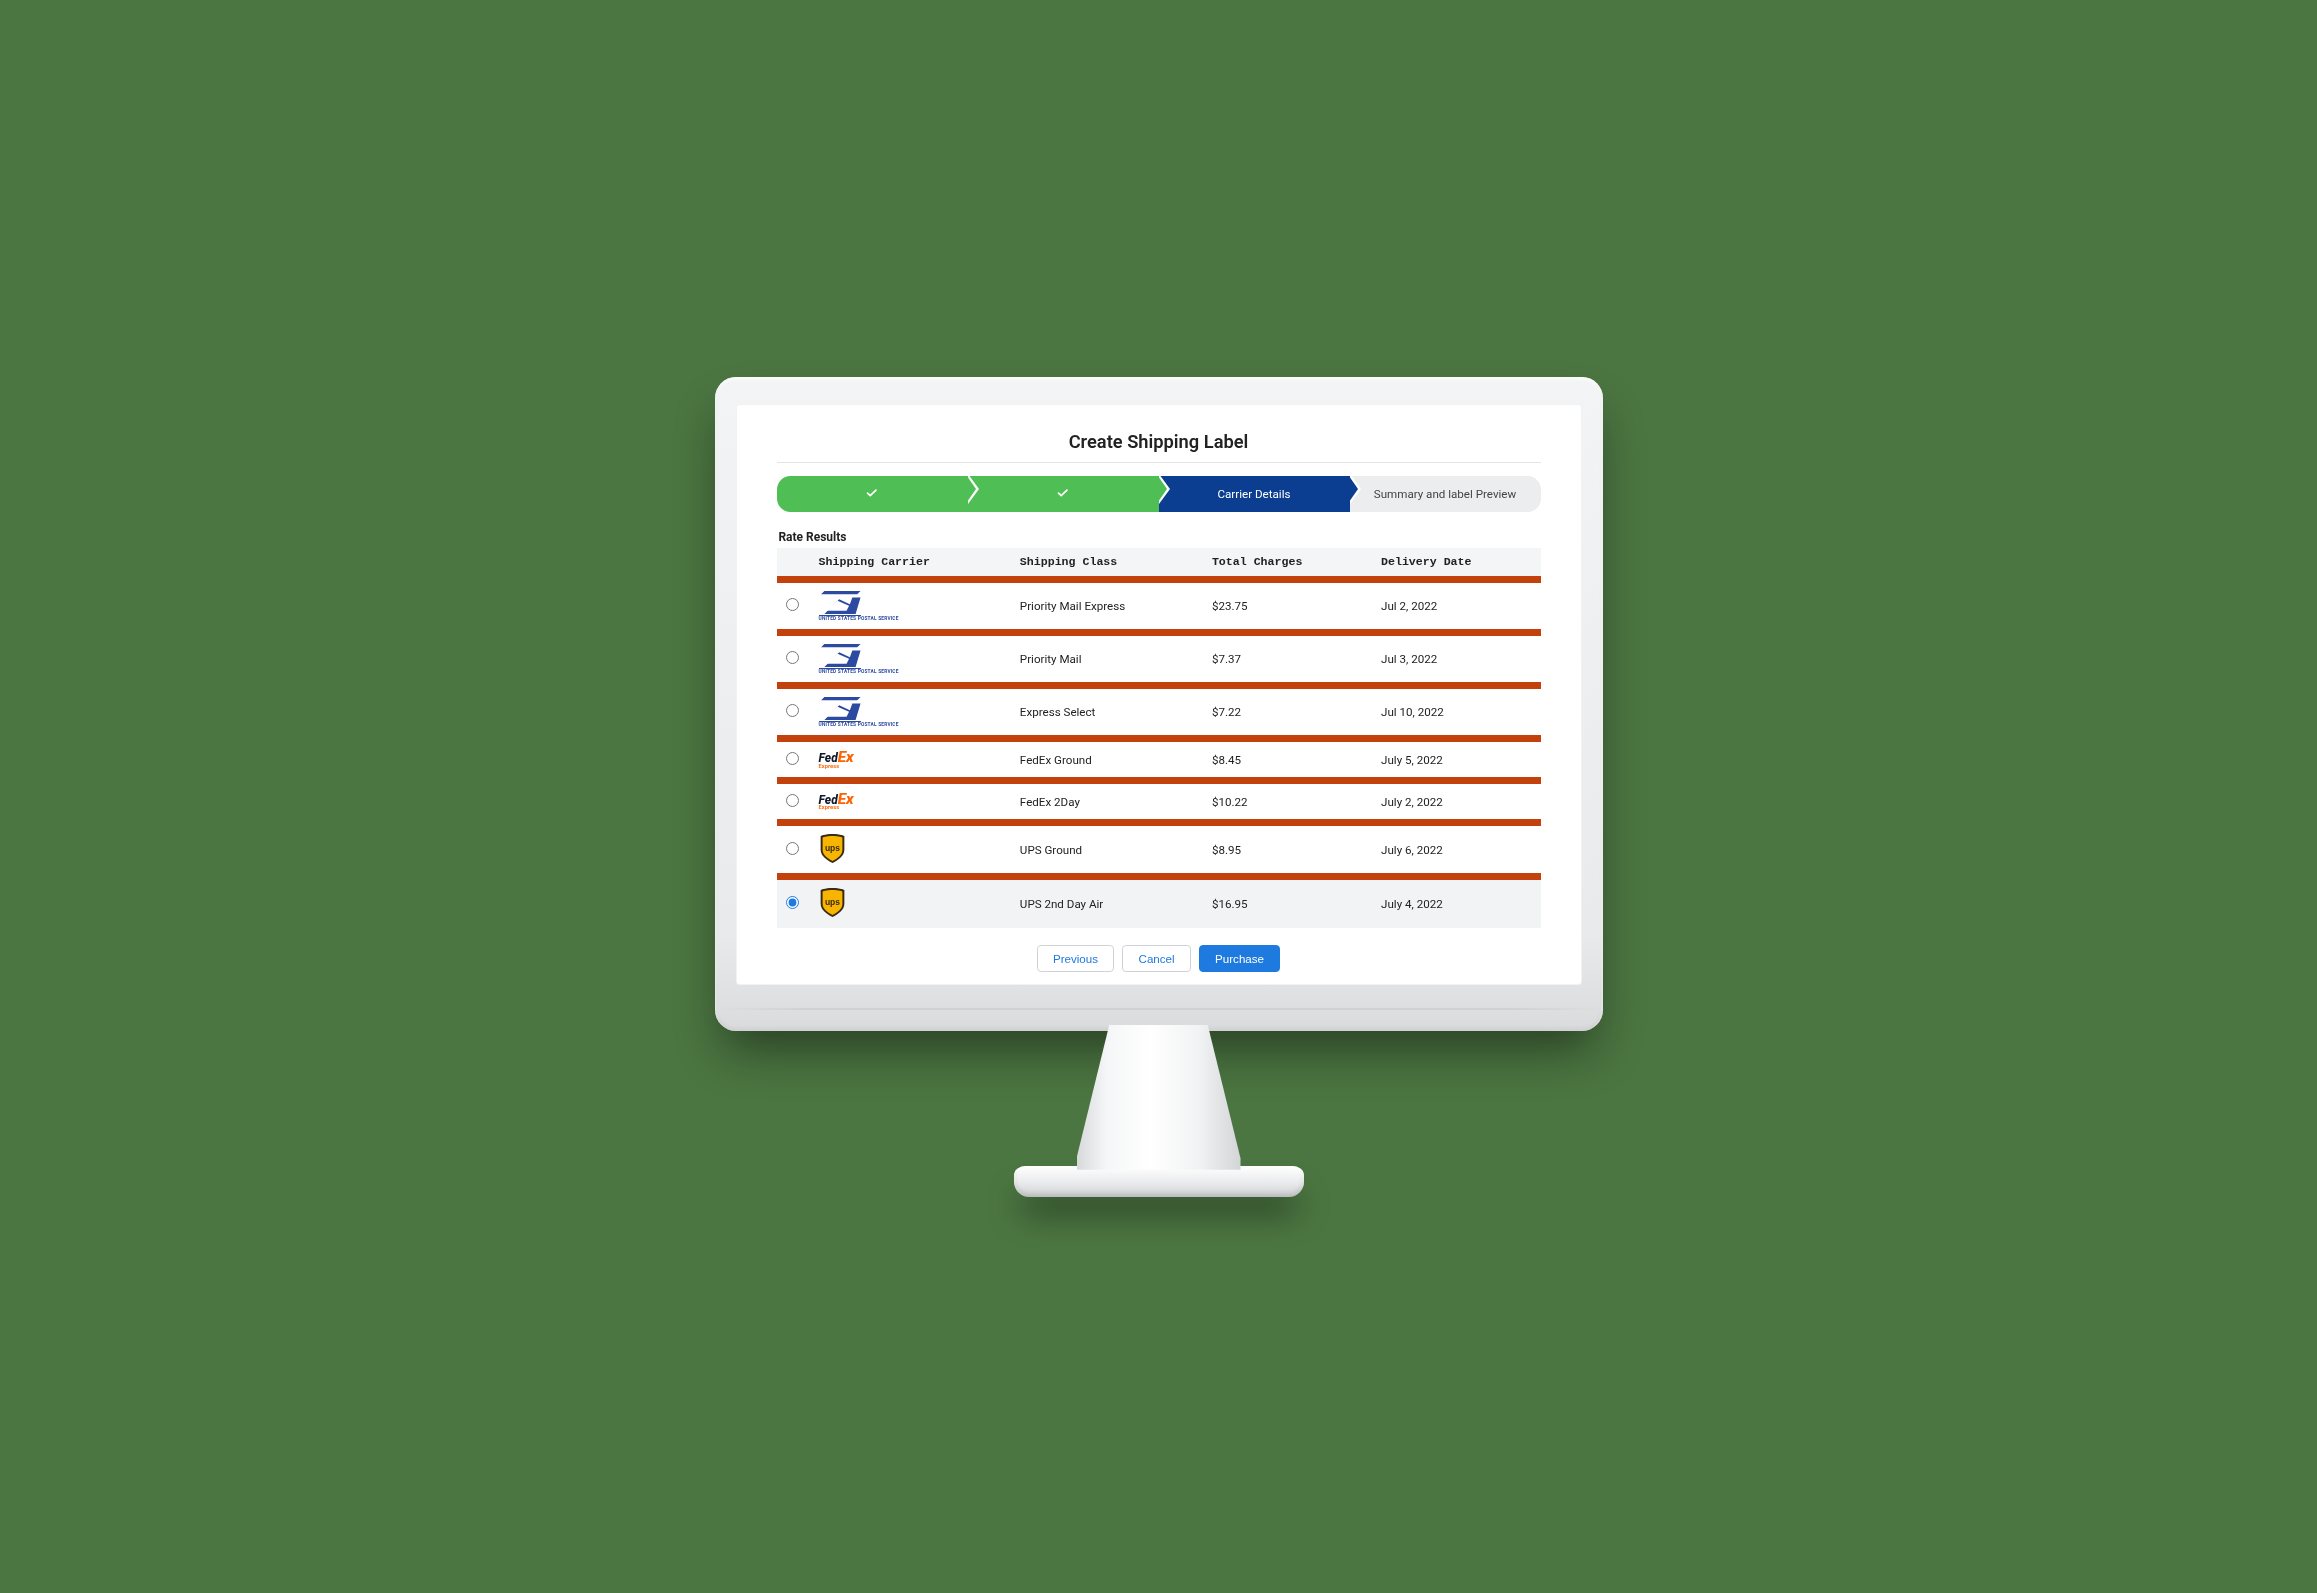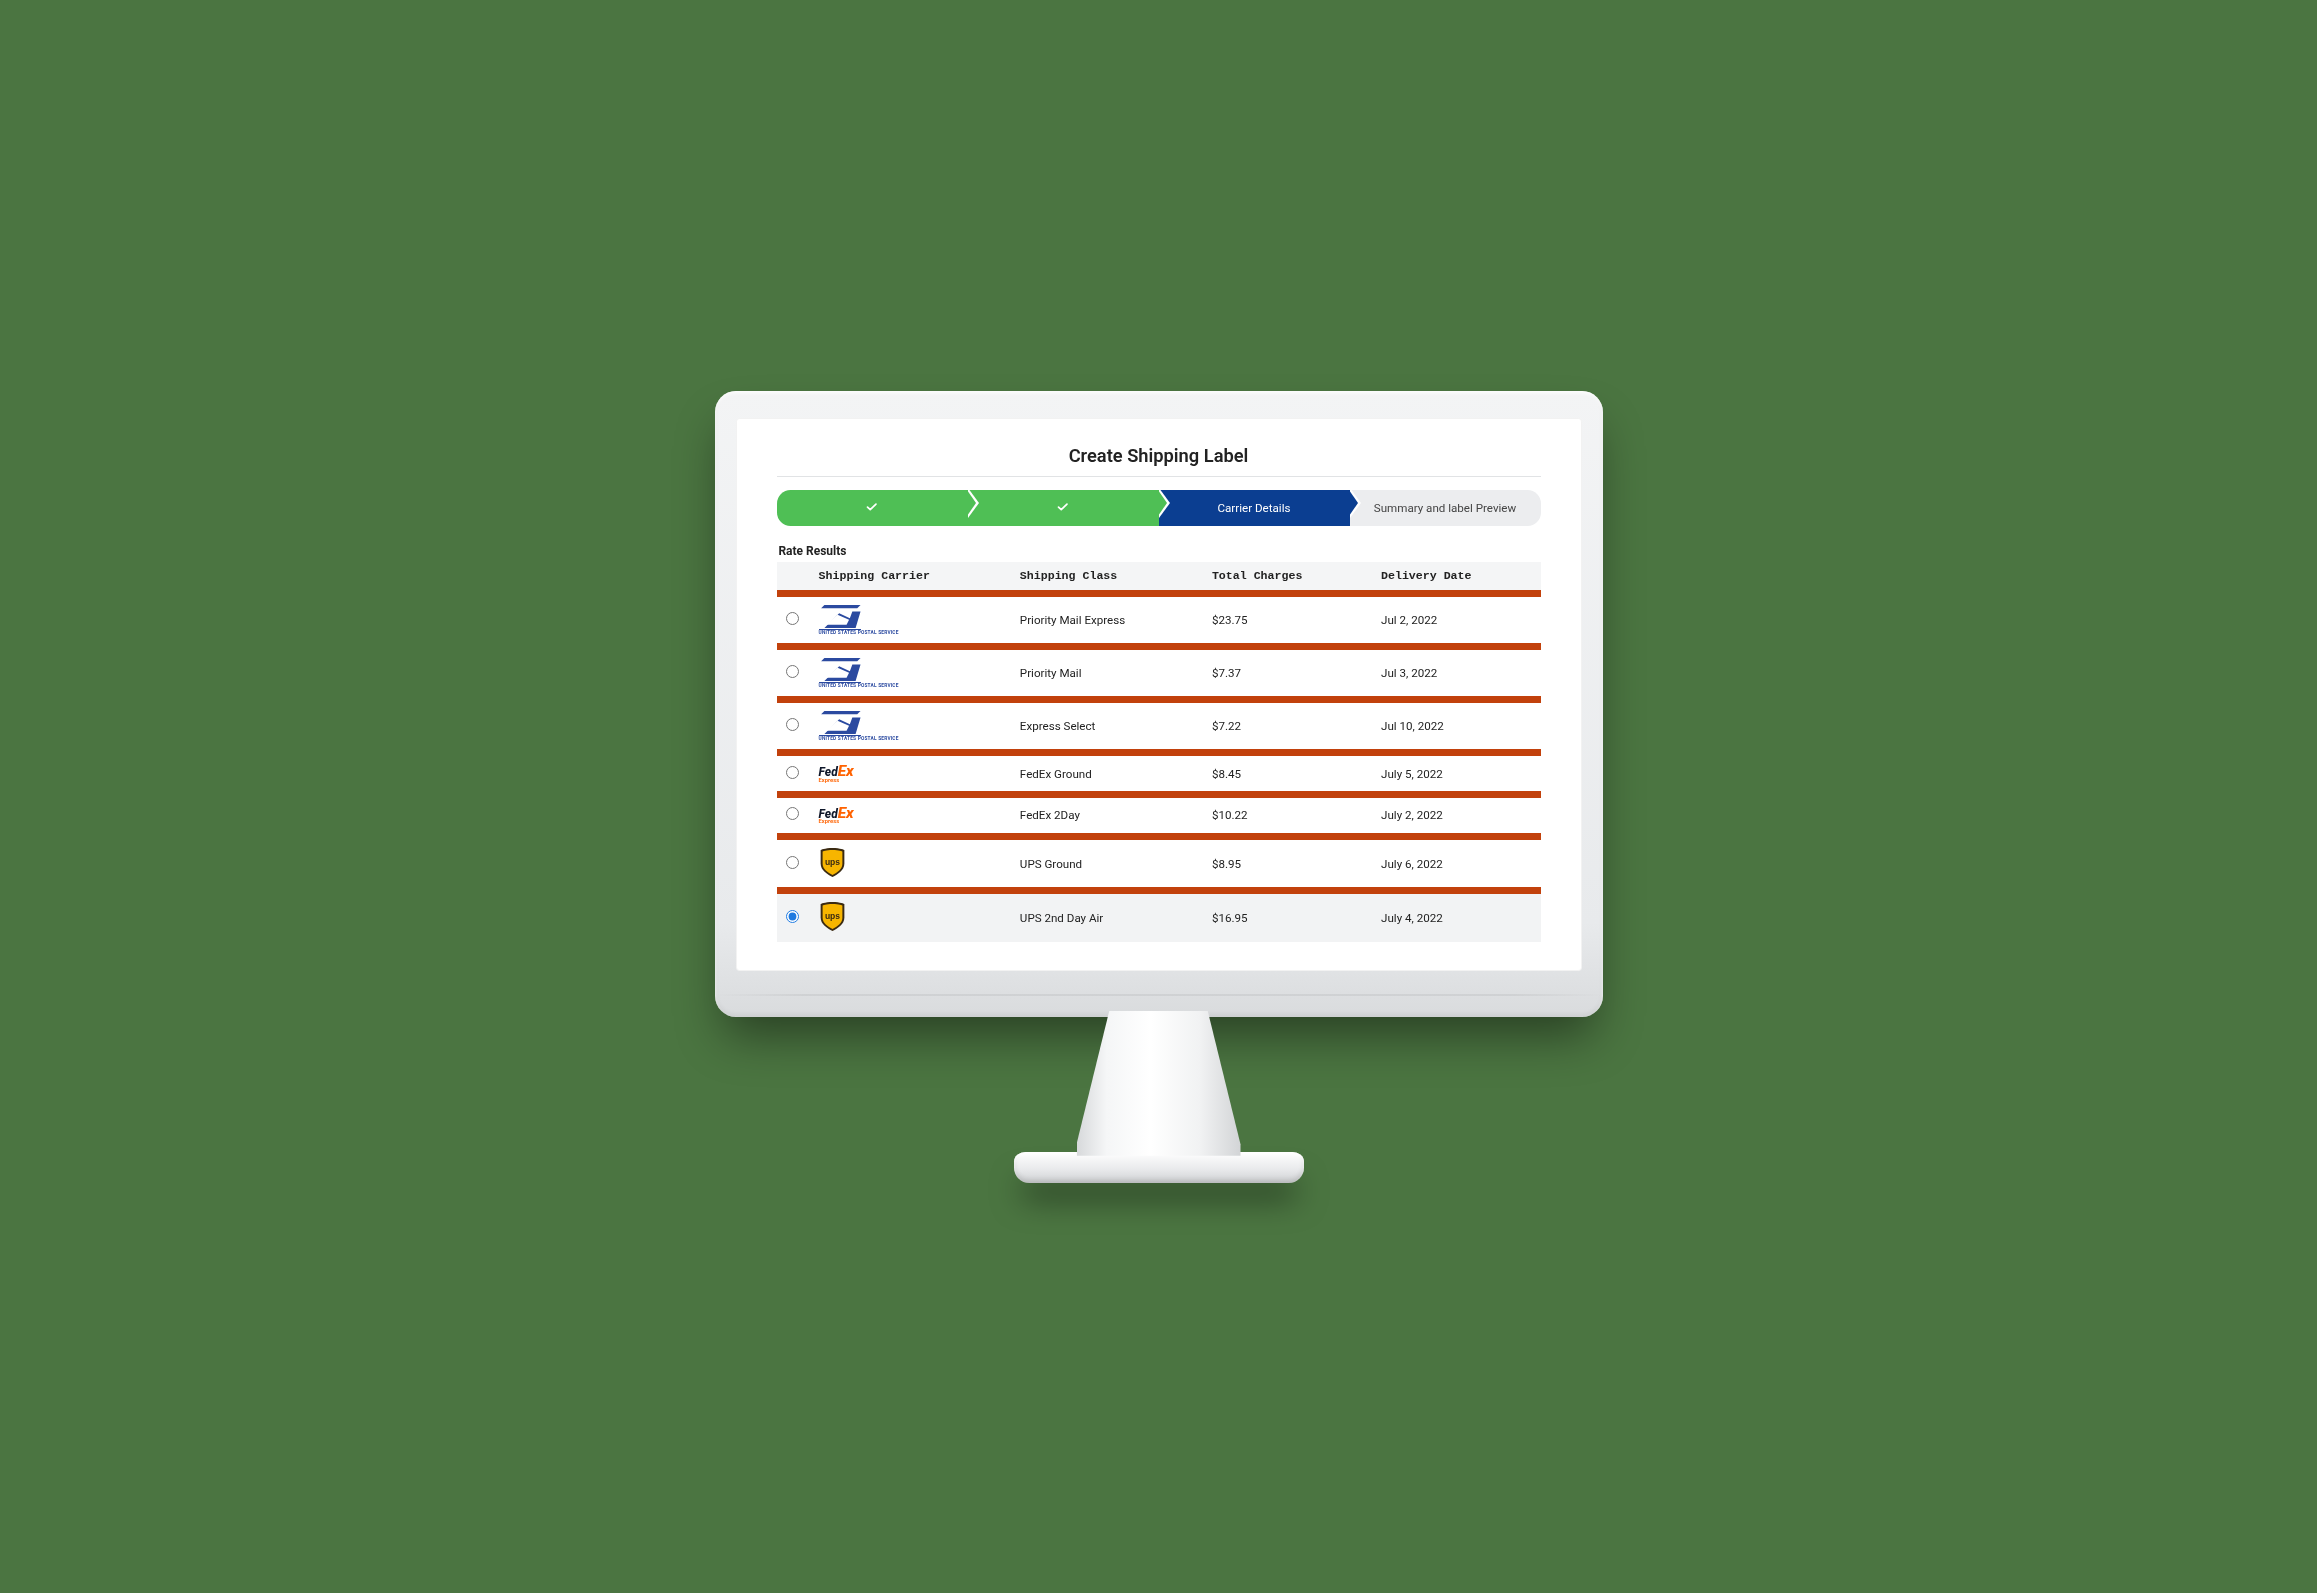--- a/index.html
+++ b/index.html
@@ -34,21 +34,21 @@
     position: absolute;
     left: 0; right: 0; bottom: 21px; height: 1.9px;
     background: linear-gradient(90deg, transparent, rgba(0,0,0,.06) 10%, rgba(0,0,0,.06) 90%, transparent);
   }
   .screen {
     background: #ffffff;
     width: 100%;
     min-height: 521px;
     border-radius: 3.9px;
     box-shadow: inset 0 0 0 1px rgba(0,0,0,.05);
-    padding: 27px 41px 29px;
+    padding: 27px 41px 13px;
   }
   .neck {
     width: 164px;
     height: 145px;
     margin: -5.8px auto 0;
     background: linear-gradient(90deg,#d7d9db 0%, #f5f6f7 18%, #ffffff 45%, #f1f2f3 75%, #d2d4d6 100%);
     clip-path: polygon(20% 0, 80% 0, 100% 92%, 100% 100%, 0 100%, 0 92%);
     box-shadow: 0 9.7px 13.5px -7.7px rgba(0,0,0,.35);
   }
   .foot {
@@ -301,19 +301,24 @@
     </svg>
   </span>
 </td>
               <td>UPS 2nd Day Air</td>
               <td>$16.95</td>
               <td>July 4, 2022</td>
             </tr>
           </tbody>
       </table>
 
+      <div class="actions">
+        <button class="btn">Previous</button>
+        <button class="btn">Cancel</button>
+        <button class="btn primary">Purchase</button>
+      </div>
 
     </div>
   </div>
   <div class="neck"></div>
   <div class="foot"></div>
 </div>
 
 
 </body></html>

